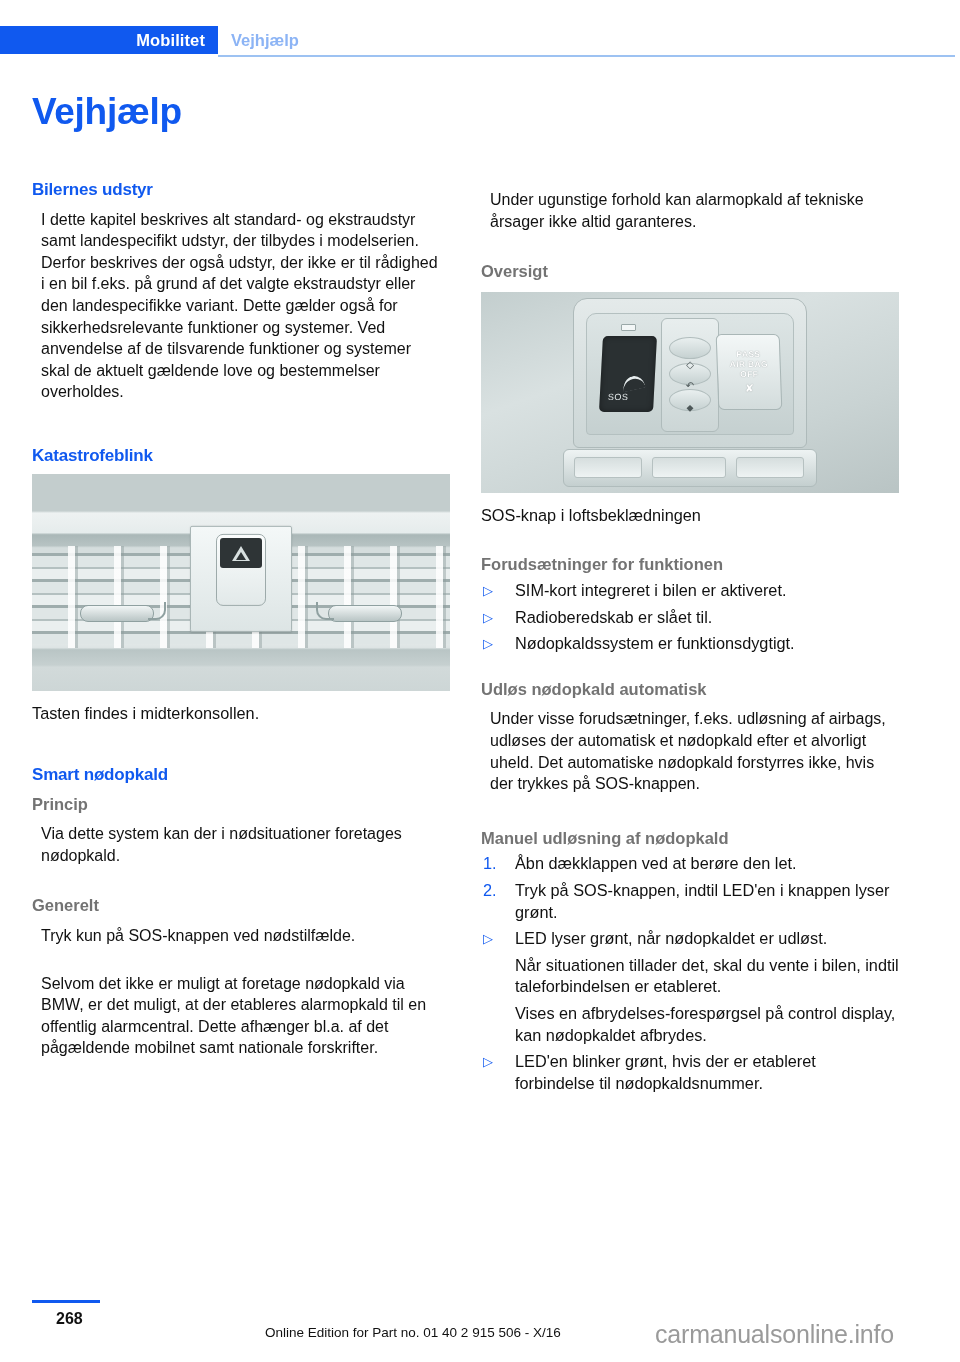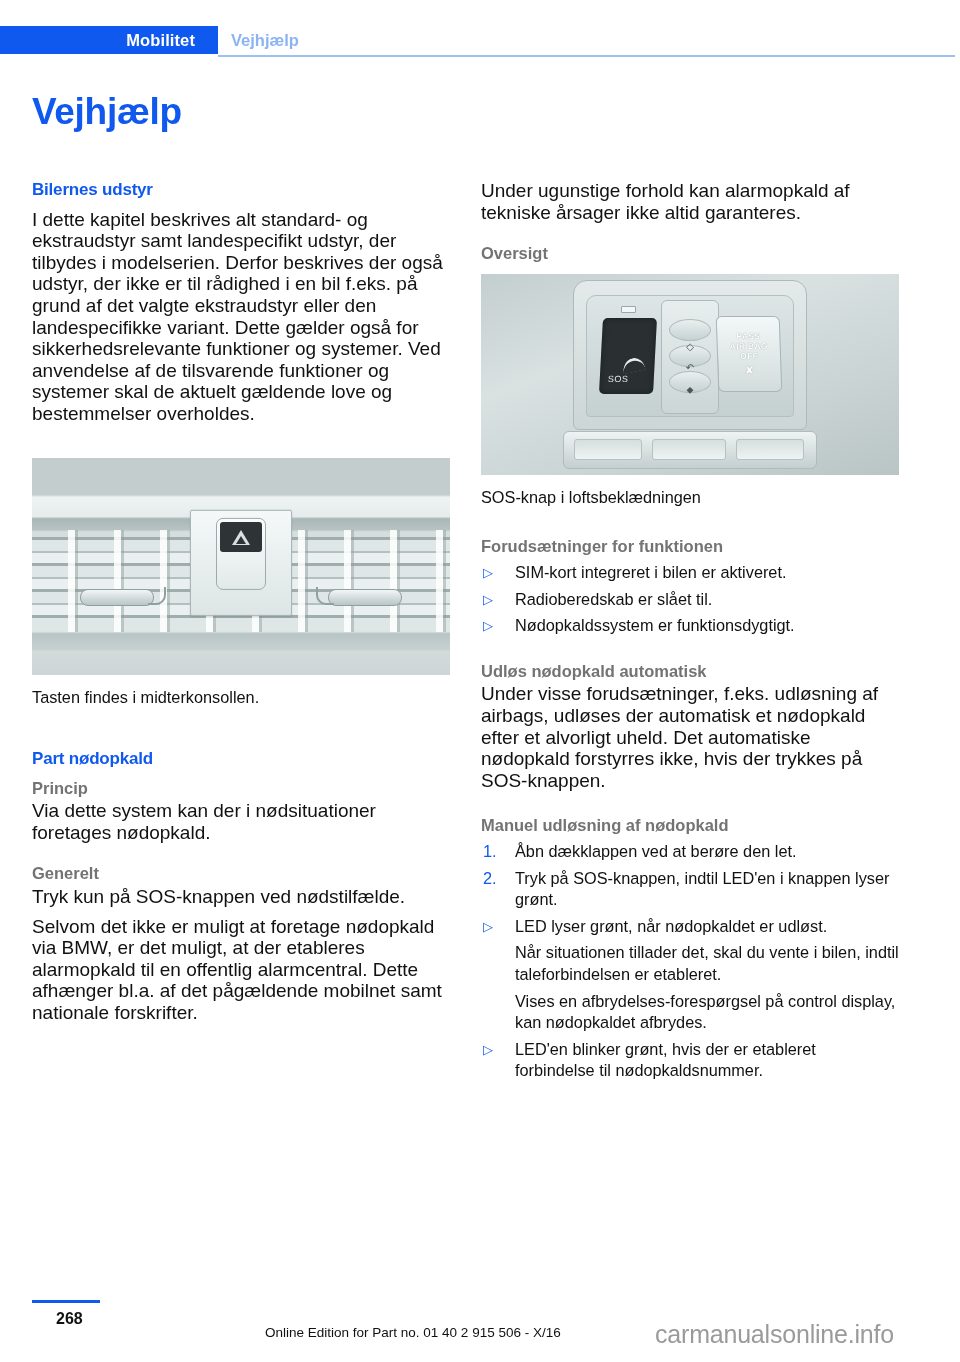--- a/index.html
+++ b/index.html
@@ -29,21 +29,21 @@
     left: 0;
     top: 0;
     width: 218px;
     height: 28px;
     background: #1059ef;
     color: #ffffff;
     font-weight: bold;
     font-size: 16.5px;
     line-height: 28px;
     text-align: right;
-    padding-right: 23px;
+    padding-right: 13px;
     box-sizing: border-box;
     letter-spacing: 0.1px;
   }
   .tab-inactive {
     position: absolute;
     left: 231px;
     top: 0;
     height: 28px;
     color: #8cb4f5;
     font-weight: bold;
@@ -90,22 +90,22 @@
     line-height: 1.15;
   }
   h3.subsection {
     margin: 0 0 2px 0;
     font-size: 16.5px;
     font-weight: bold;
     color: #737373;
     line-height: 1.25;
   }
   p.body {
-    margin: 0;
-    font-size: 19px;
+    margin: 9px;
+    font-size: 16px;
     line-height: 21.6px;
     color: #111111;
   }
   p.caption {
     margin: 0;
     font-size: 16.3px;
     line-height: 21.6px;
     color: #111111;
   }
   .sp-8  { height: 8px; }
@@ -432,20 +432,21 @@
 
 <div class="page-title">Vejhjælp</div>
 
 <div class="col col-left">
 
   <h2 class="section">Bilernes udstyr</h2>
   <p class="body">I dette kapitel beskrives alt standard- og ekstraudstyr samt landespecifikt udstyr, der tilbydes i modelserien. Derfor beskrives der også udstyr, der ikke er til rådighed i en bil f.eks. på grund af det valgte ekstraudstyr eller den landespecifikke variant. Dette gælder også for sikkerhedsrelevante funktioner og systemer. Ved anvendelse af de tilsvarende funktioner og systemer skal de aktuelt gældende love og bestemmelser overholdes.</p>
 
   <div class="sp-34"></div>
 
+  <h2 class="section">Katastrofeblink</h2>
 
   <div class="figure fig-hazard">
     <div class="vent-bg"></div>
     <div class="vent-slats"></div>
     <div class="vent-ribs"></div>
     <div class="vent-knob knob-l"></div>
     <div class="vent-knob knob-r"></div>
     <div class="knob-hook hook-l"></div>
     <div class="knob-hook hook-r"></div>
     <div class="hazard-plate">
@@ -455,21 +456,21 @@
         </div>
       </div>
     </div>
   </div>
 
   <div class="sp-12"></div>
   <p class="caption">Tasten findes i midterkonsollen.</p>
 
   <div class="sp-40"></div>
 
-  <h2 class="section">Part nødopkald</h2>
+  <h2 class="section">Smart nødopkald</h2>
 
   <h3 class="subsection">Princip</h3>
   <p class="body">Via dette system kan der i nødsituationer foretages nødopkald.</p>
 
   <div class="sp-20"></div>
 
   <h3 class="subsection">Generelt</h3>
   <p class="body">Tryk kun på SOS-knappen ved nødstilfælde.</p>
   <div class="sp-8"></div>
   <p class="body">Selvom det ikke er muligt at foretage nødopkald via BMW, er det muligt, at der etableres alarmopkald til en offentlig alarmcentral. Dette afhænger bl.a. af det pågældende mobilnet samt nationale forskrifter.</p>

